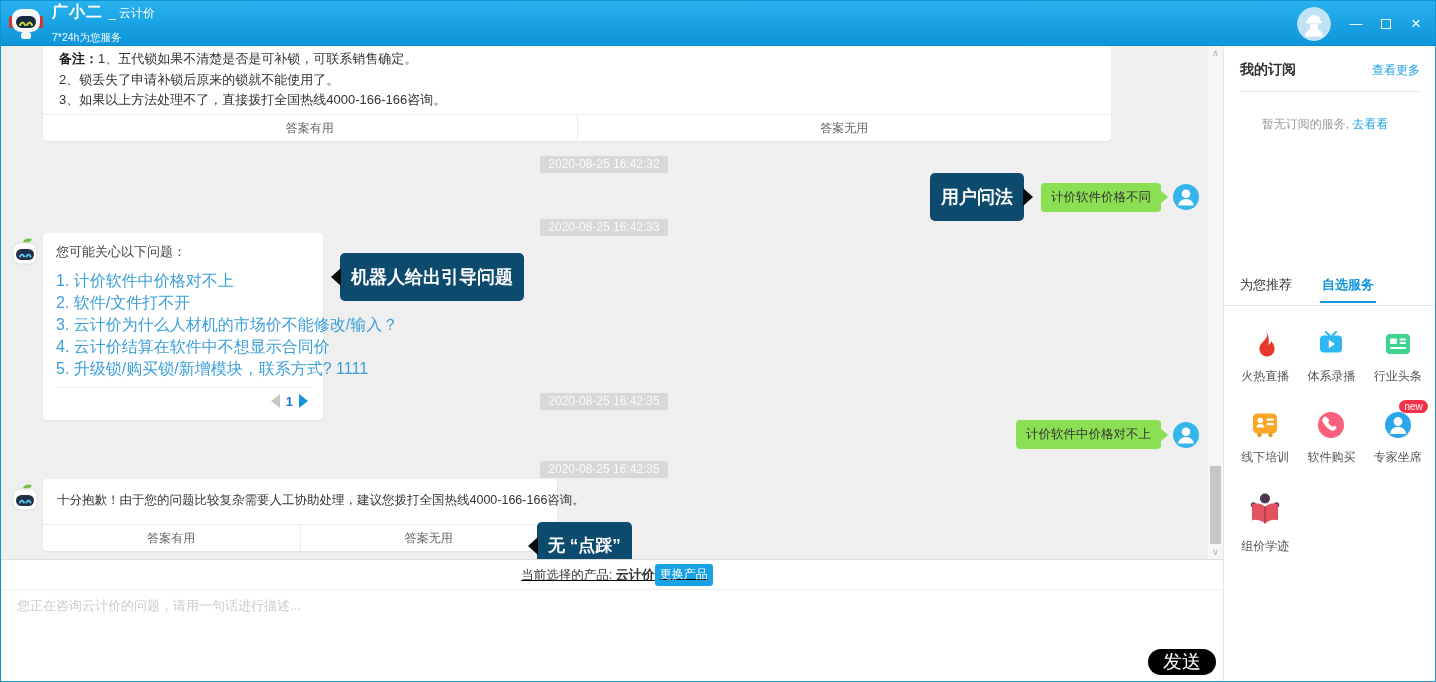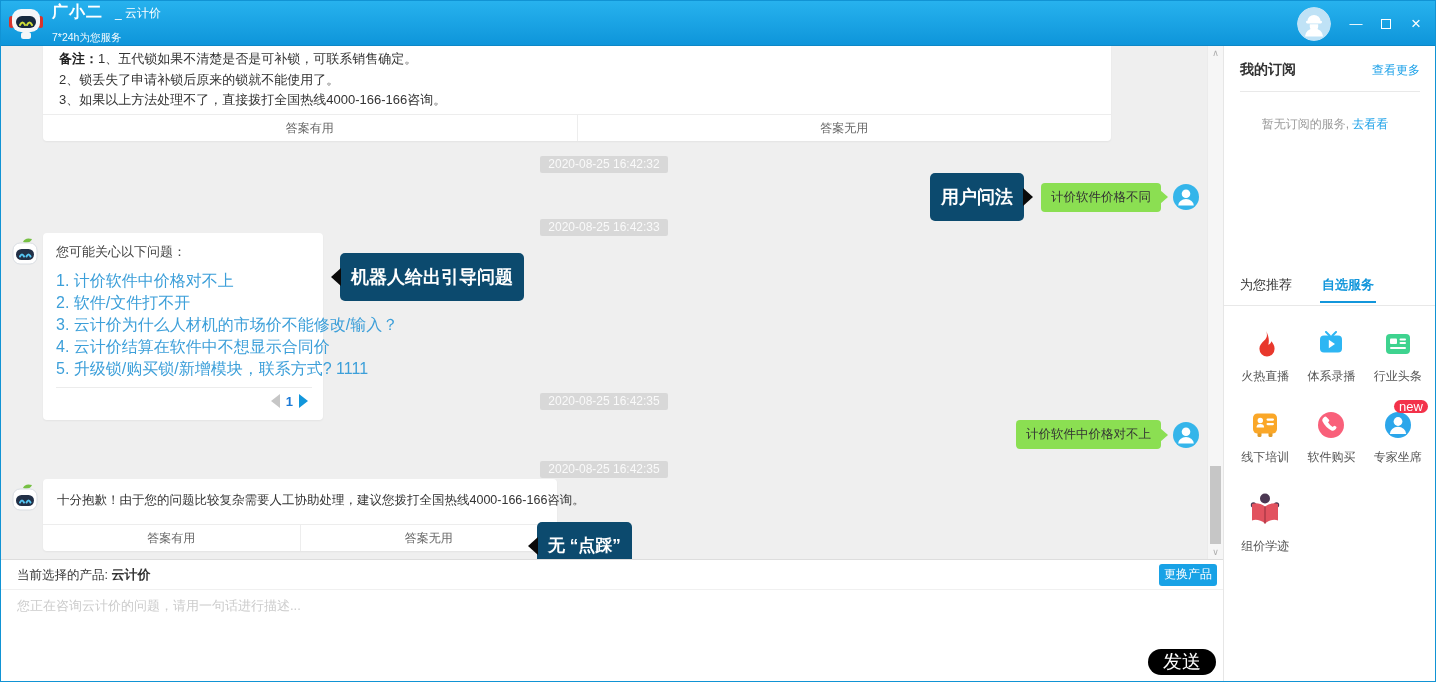--- a/index.html
+++ b/index.html
@@ -6,21 +6,21 @@
   html,body { width:1436px; height:682px; overflow:hidden; }
   body { font-family:"Liberation Sans","DejaVu Sans",sans-serif; }
   .app { position:relative; width:1436px; height:682px; background:#efefef; overflow:hidden; border:1px solid #1193d4; }
 
   
   .titlebar { position:absolute; left:0; top:0; width:1436px; height:45px;
     background:linear-gradient(#27b2ee,#0e95da); border-bottom:1px solid #0d87c6; z-index:30;
     display:flex; align-items:center; }
   .logo { width:36px; height:36px; margin-left:7px; flex:0 0 auto; }
   .title-wrap { margin-left:8px; color:#fff; }
-  .title-row { display:flex; align-items:baseline; gap:12px; }
+  .title-row { display:flex; align-items:baseline; gap:6px; }
   .title-main { font-size:16px; font-weight:bold; letter-spacing:1px; }
   .title-suffix { font-size:12px; }
   .subtitle { font-size:10.5px; margin-top:8px; opacity:.95; }
   .header-right { position:absolute; right:14px; top:0; height:45px; display:flex; align-items:center; gap:18px; }
   .header-avatar { width:34px; height:34px; border-radius:50%; }
   .win-controls { display:flex; align-items:center; gap:16px; color:#fff; }
   .win-btn { cursor:pointer; display:flex; align-items:center; justify-content:center; width:14px; height:14px; }
   .min-glyph { font-size:13px; line-height:14px; }
   .max-box { width:10px; height:10px; border:1.5px solid #fff; }
   .close-glyph { font-size:17px; line-height:14px; }
@@ -65,21 +65,21 @@
   .sorry-text { padding:13px 14px 0; font-size:12.5px; color:#333; white-space:nowrap; }
 
   
   .scrollbar { position:absolute; right:0; top:0; bottom:0; width:16px; background:#f6f6f6; border-left:1px solid #ebebeb; }
   .scroll-chevron { position:absolute; left:0; right:0; text-align:center; color:#adadad; font-size:9px; cursor:pointer; }
   .scroll-up { top:2px; } .scroll-down { bottom:2px; }
   .scroll-thumb { position:absolute; left:2px; width:11px; top:420px; height:78px; background:#c6c6c6; cursor:grab; }
 
   
   .composer { position:absolute; left:0; top:558px; width:1222px; height:124px; background:#fff; border-top:1px solid #ddd; }
-  .composer-row1 { height:30px; display:flex; align-items:center; justify-content:space-between; padding:0 6px 0 16px; border-bottom:1px solid #f0f0f0; }
+  .composer-row1 { height:30px; display:flex; align-items:center; justify-content:center; padding:0 6px 0 16px; border-bottom:1px solid #f0f0f0;text-decoration:underline; }
   .product-label { font-size:12.5px; color:#333; }
   .product-label b { font-size:13px; }
   .change-btn { width:58px; height:22px; background:#18a2e6; color:#fff; font-size:12px; border:none; border-radius:3px; cursor:pointer; font-family:inherit; }
   .msg-input { position:absolute; left:16px; right:16px; top:37px; height:44px; border:none; outline:none; resize:none; background:transparent; font-family:inherit; font-size:13px; color:#333; }
   .msg-input::placeholder { color:#ccc; }
   .send-btn { position:absolute; right:7px; bottom:8px; width:68px; height:26px; background:#000000; color:#fff; font-size:19px; border:none; border-radius:13px; cursor:pointer; font-family:inherit; }
 
   
   .sidebar { position:absolute; left:1222px; top:45px; width:213px; height:637px; background:#fff; border-left:1px solid #e6e6e6; }
   .sub-head { position:absolute; left:16px; right:16px; top:15px; display:flex; justify-content:space-between; align-items:baseline; }
@@ -90,21 +90,21 @@
   .tabs { position:absolute; left:16px; right:0; top:230px; display:flex; gap:30px; }
   .tab { font-size:13px; color:#333; padding-bottom:9px; cursor:pointer; position:relative; }
   .tab.active { color:#1296db; font-weight:bold; }
   .tab.active .tab-underline { position:absolute; left:-2px; right:-2px; bottom:0; height:2px; background:#1296db; }
   .tabs-divider { position:absolute; left:0; right:0; top:259px; border-top:1px solid #e8e8e8; }
   .svc-grid { position:absolute; left:8px; right:5px; top:280px; display:flex; flex-wrap:wrap; }
   .svc-item { width:33.33%; display:flex; flex-direction:column; align-items:center; margin-bottom:22px; cursor:pointer; }
   .svc-icon { height:32px; display:flex; align-items:flex-end; justify-content:center; position:relative; }
   .svc-label { margin-top:10px; font-size:12px; color:#555; white-space:nowrap; }
   .svc-item.tall .svc-icon { height:40px; }
-  .new-badge { position:absolute; top:-7px; right:-16px; background:#f3324a; color:#fff; font-size:13px; line-height:13px; padding:0 5px; border-radius:7px; }
+  .new-badge { position:absolute; top:-7px; right:-16px; background:#f3324a; color:#fff; font-size:10px; line-height:13px; padding:0 5px; border-radius:7px; }
 </style>
 </head>
 <body>
 
 <div class="app">
 
   <div class="titlebar">
     <svg class="logo" viewBox="0 0 36 36">
       <rect x="1" y="11" width="5" height="12" rx="2.5" fill="#d9342b"></rect>
       <rect x="30" y="11" width="5" height="12" rx="2.5" fill="#d9342b"></rect>

